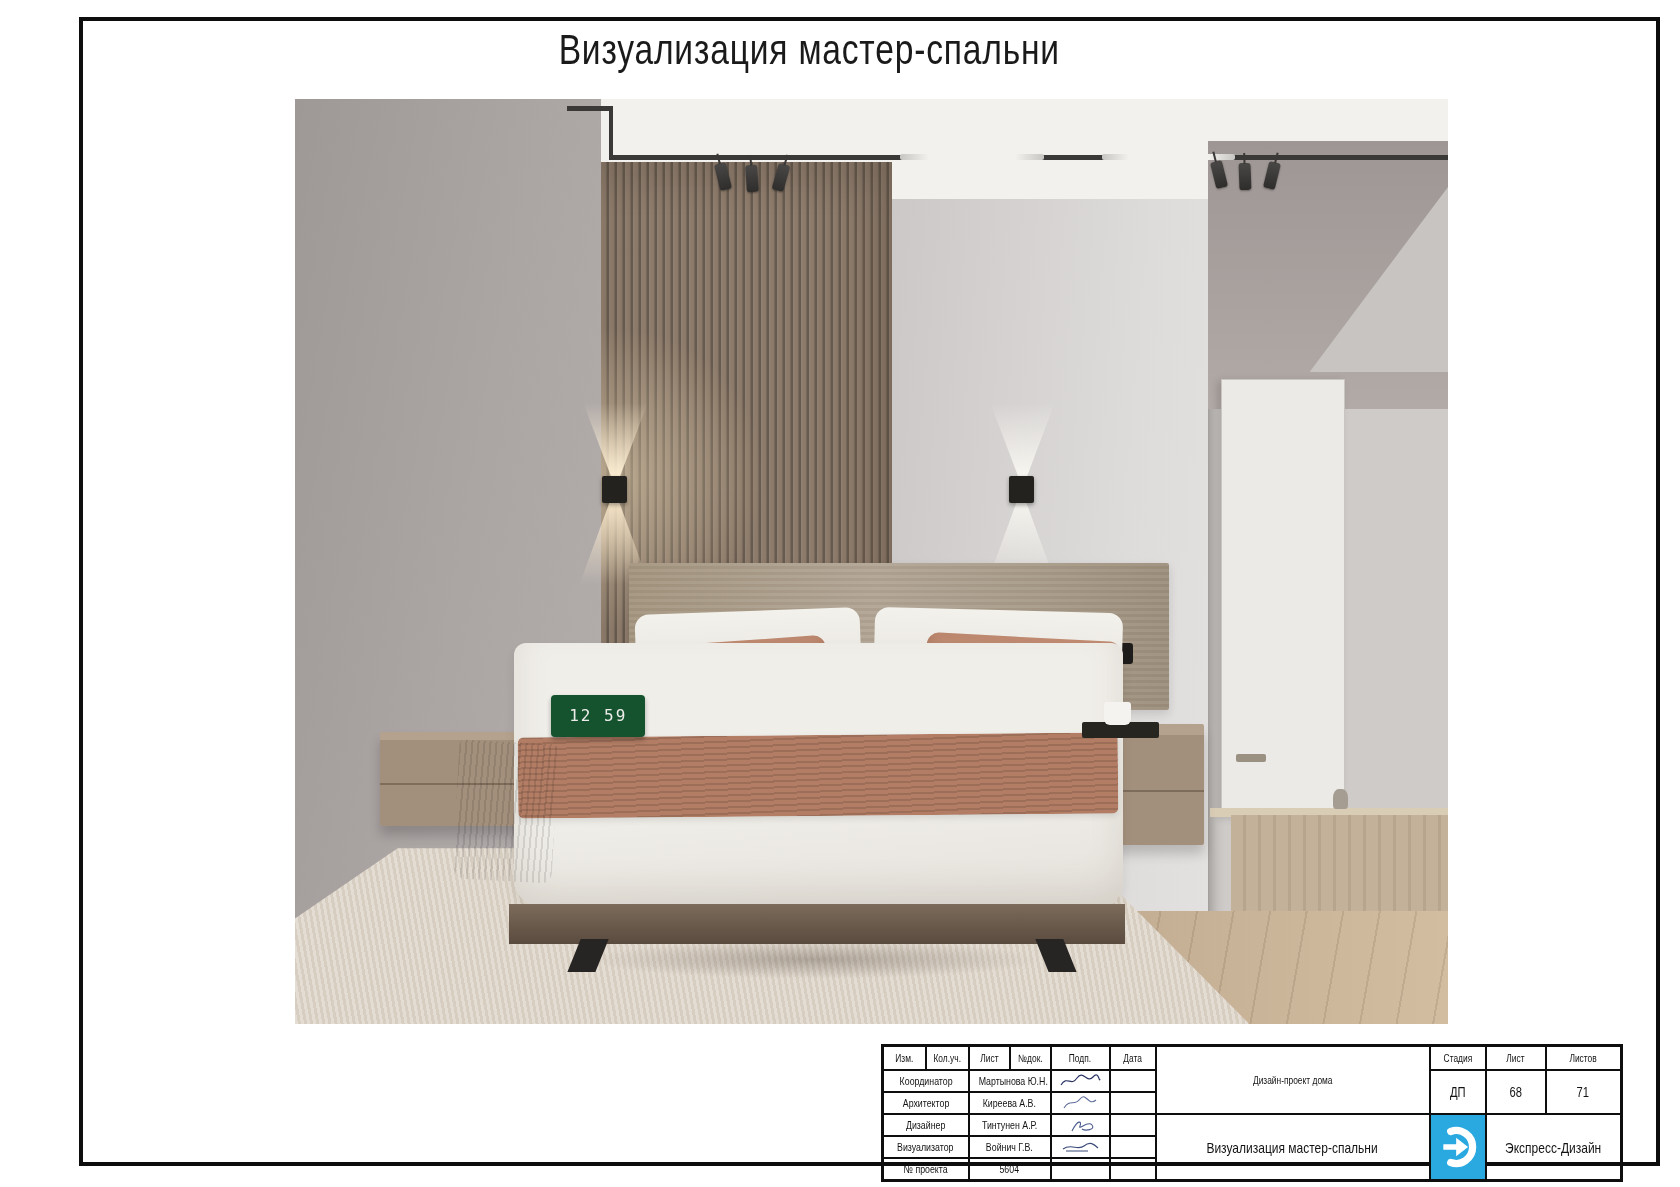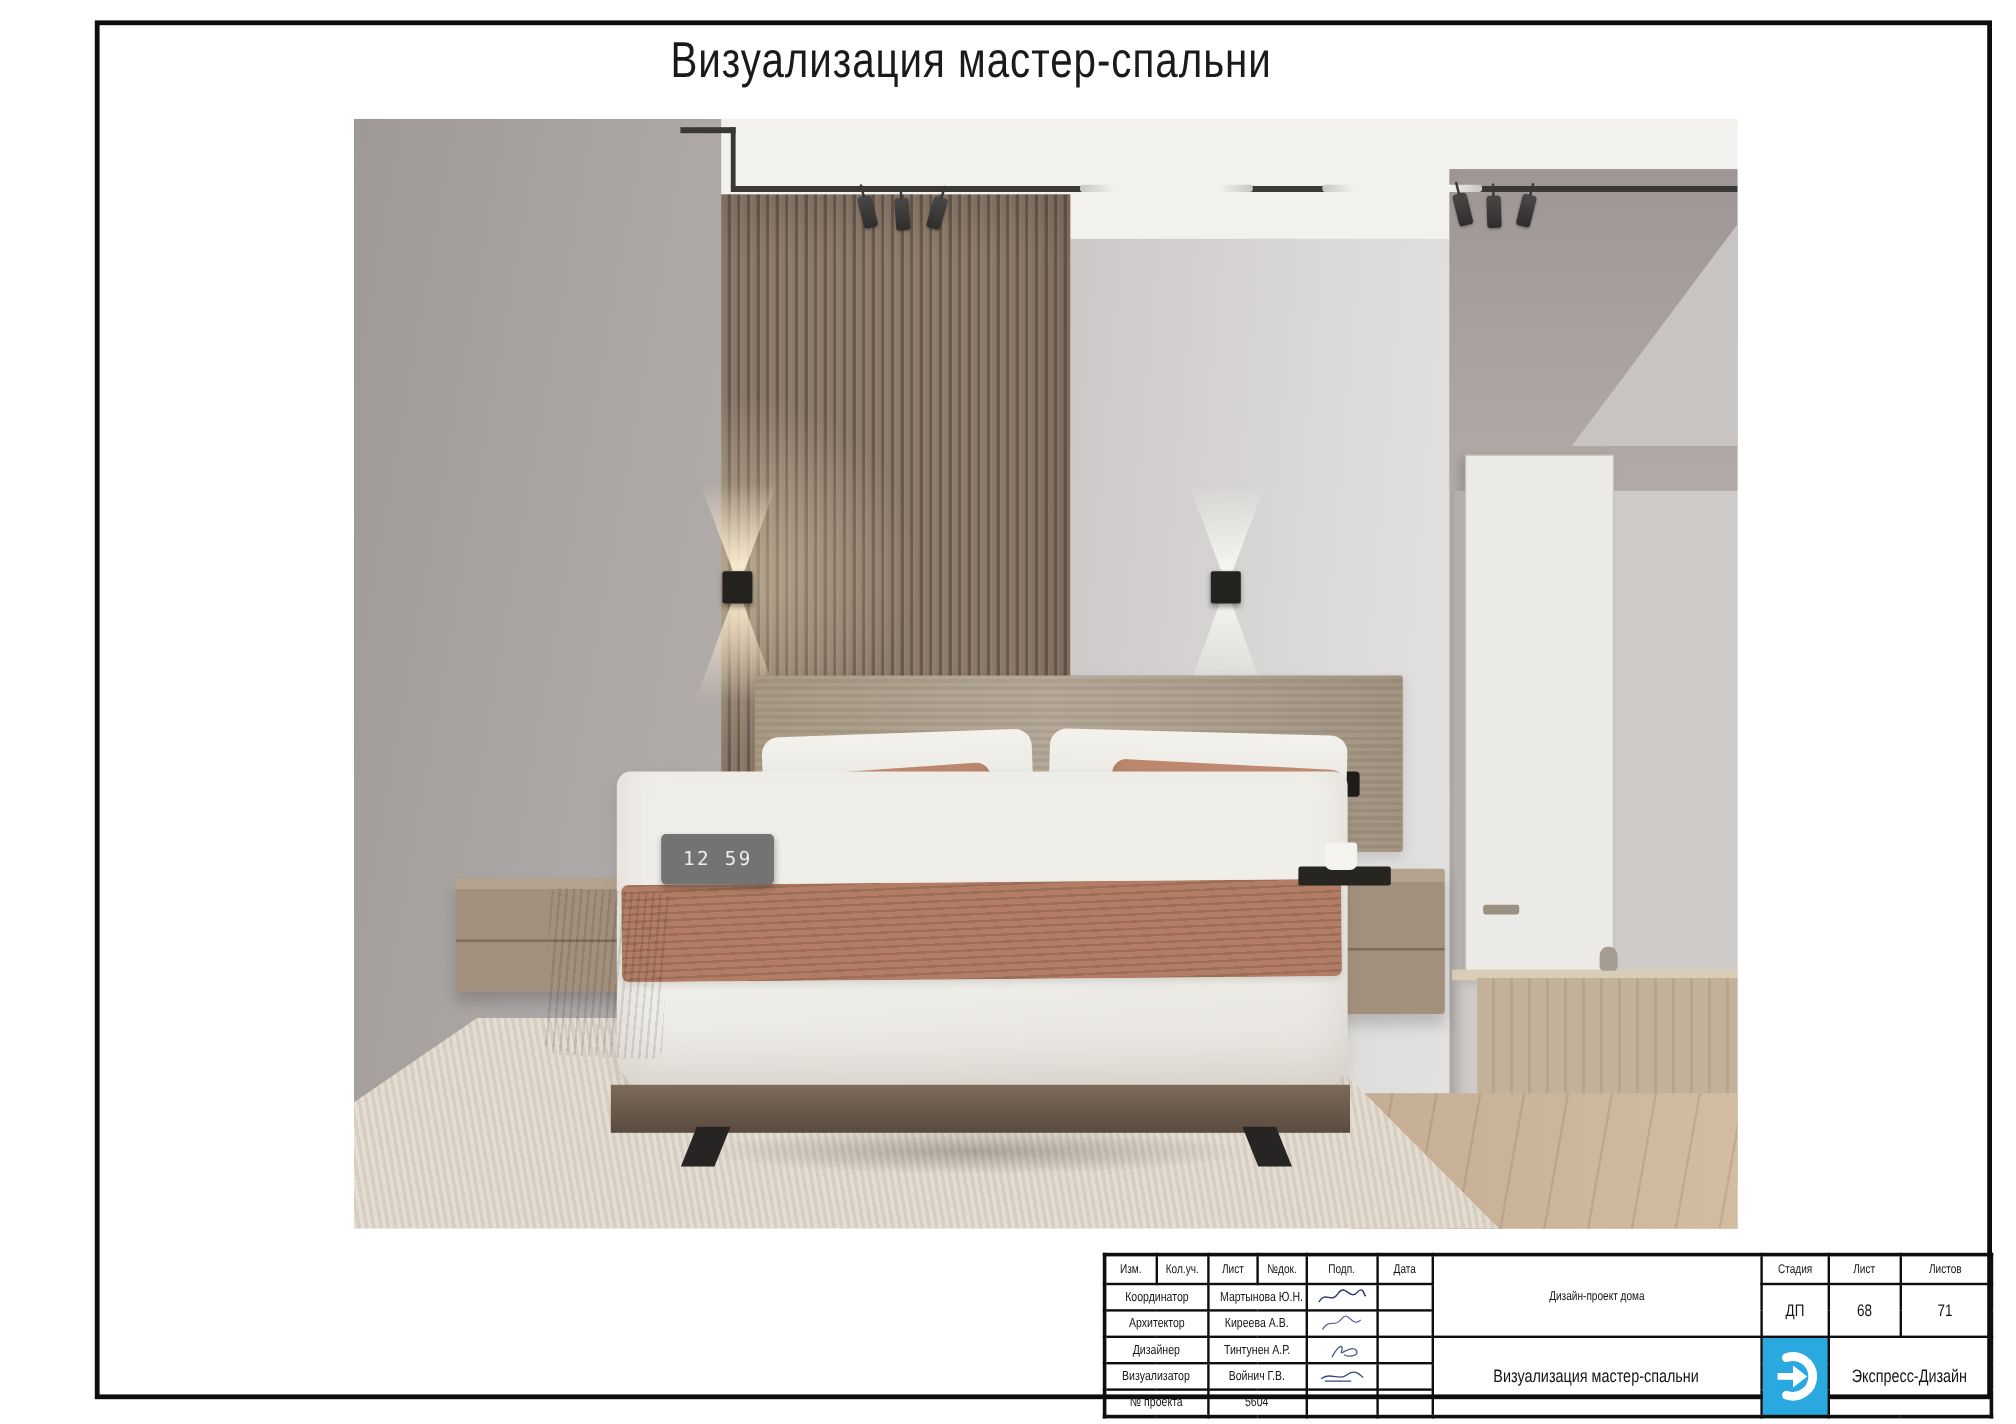--- a/index.html
+++ b/index.html
@@ -114,28 +114,28 @@
       transform:rotate(3deg);
       background:linear-gradient(#b27d64,#9c6a53);
       background-image:repeating-linear-gradient(92deg,rgba(0,0,0,.10) 0 2px,transparent 2px 6px);}
   .bed-shadow{left:17%;top:90%;width:56%;height:6%;
       background:radial-gradient(50% 50% at 50% 50%,rgba(60,45,35,.3),rgba(60,45,35,0) 70%);}
   .platform{left:18.6%;top:87%;width:53.4%;height:4.4%;
       background:linear-gradient(#7c6b5a,#5a4b3f);}
   .leg{width:2.4%;height:3.6%;background:#262523;}
   .leg.l{left:24.2%;top:90.8%;transform:skewX(-22deg);}
   .leg.r{left:64.8%;top:90.8%;transform:skewX(22deg);}
-  .clock{left:22.2%;top:64.4%;width:8.2%;height:4.6%;background:#737373;border-radius:4px;
+  .clock{left:22.2%;top:64.4%;width:8.2%;height:4.6%;background:#14532d;border-radius:4px;
       display:flex;align-items:center;justify-content:center;box-shadow:0 3px 5px rgba(0,0,0,.3);
       font-family:"DejaVu Sans Mono",monospace;font-size:16px;letter-spacing:2px;color:#edecea;}
   .book{left:68.3%;top:67.4%;width:6.6%;height:1.7%;background:#26251f;border-radius:2px;}
   .cup{left:70.2%;top:65.2%;width:2.3%;height:2.5%;background:#f5f3f0;border-radius:3px 3px 6px 6px;}
 
   
-  .stamp{position:absolute;left:919px;top:1044px;width:739px;border-collapse:collapse;
+  .stamp{position:absolute;left:881px;top:1044px;width:739px;border-collapse:collapse;
          table-layout:fixed;border:3px solid #0e0e0e;}
   .stamp td{border:2px solid #0e0e0e;text-align:center;vertical-align:middle;padding:0;
             font-size:11px;color:#131313;overflow:hidden;height:20px;}
   .stamp tr.hdr td{height:22px;font-size:10.5px;}
   .stamp td.big{font-size:20px;}
   .stamp td.mid{font-size:15px;}
   .stamp td.val{font-size:14px;}
   .stamp td.logo-cell{background:#29a9e0;padding:0;}
   .sig-svg{display:block;margin:0 auto;}
 </style>

